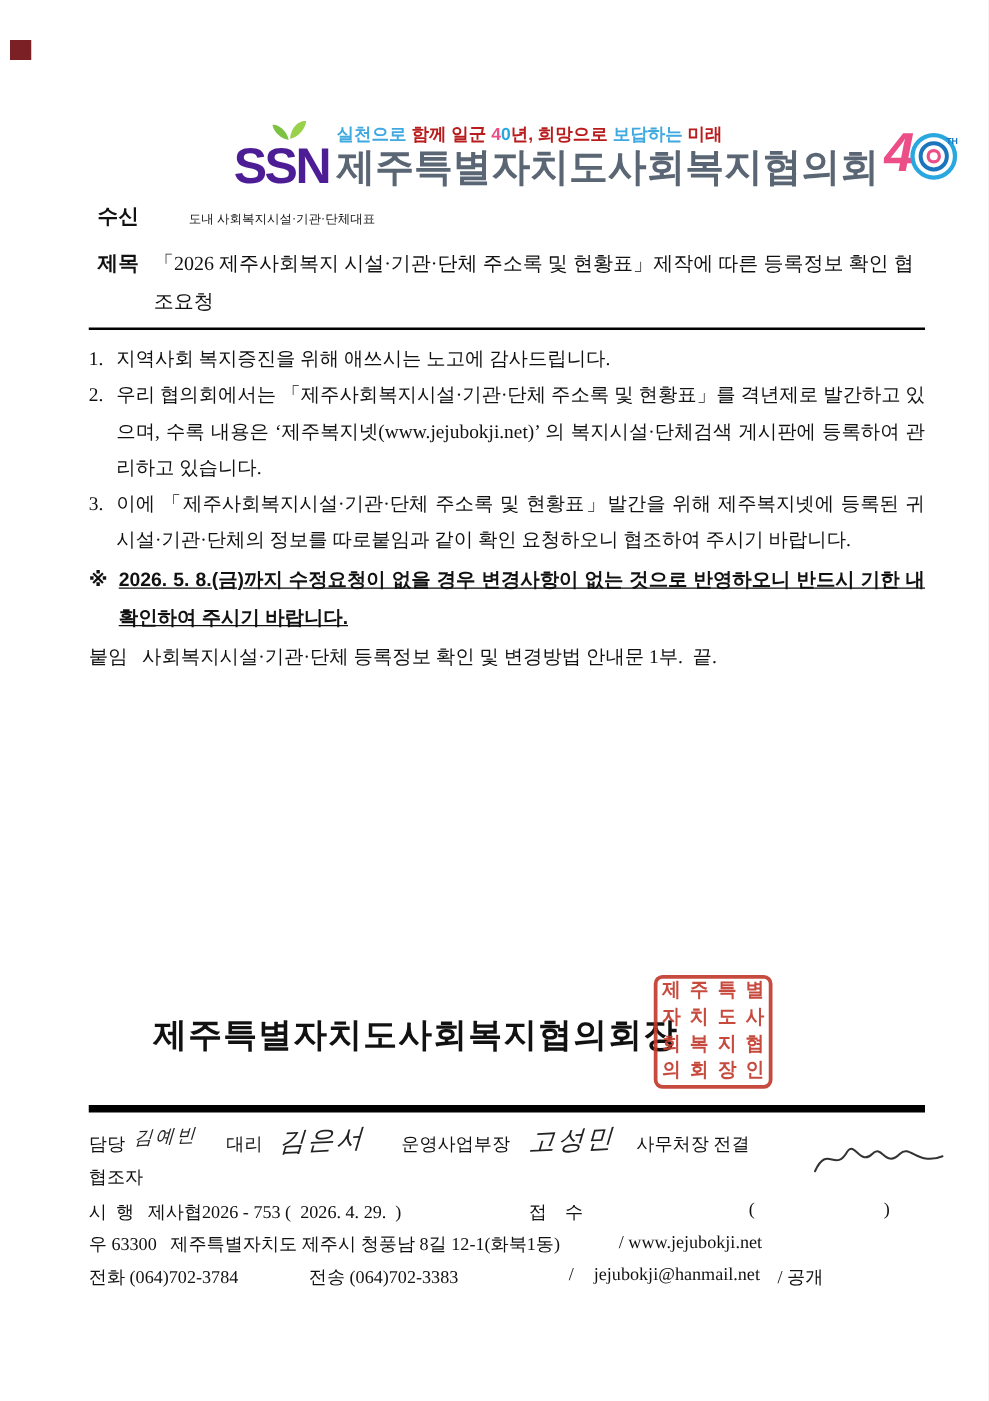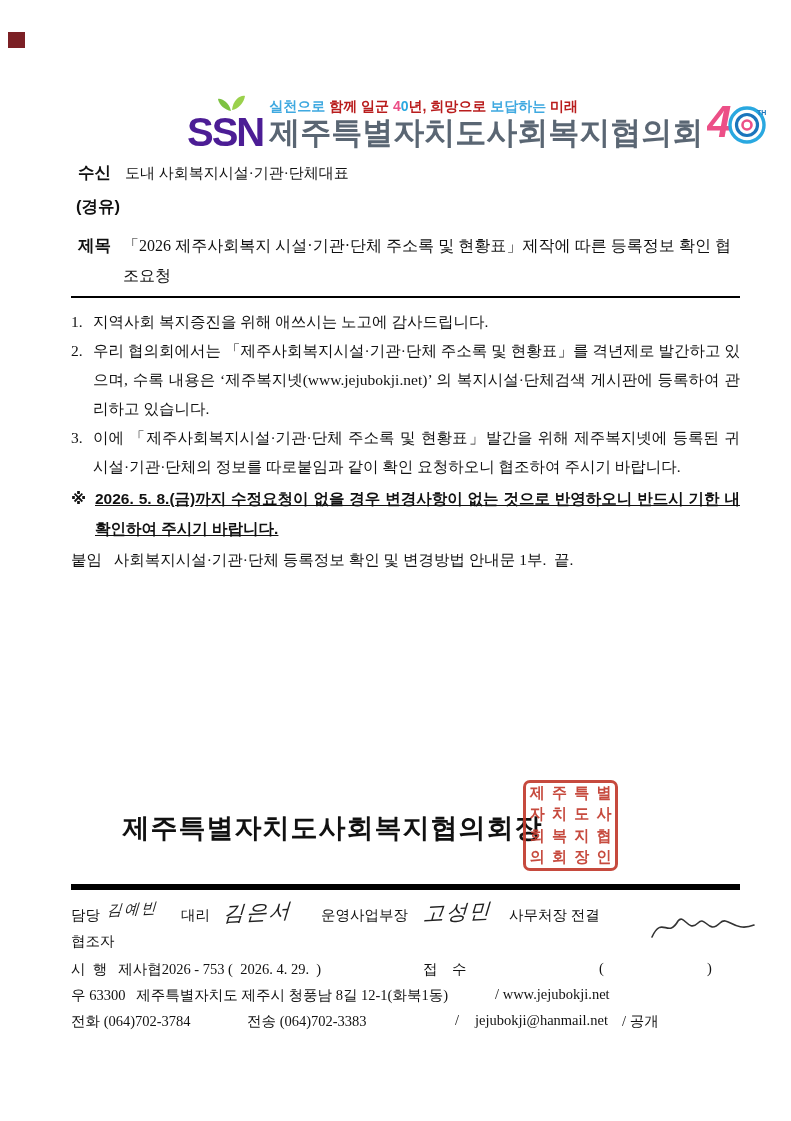--- a/index.html
+++ b/index.html
@@ -21,22 +21,22 @@
   .tg-sky{color:#3fa9e0;} .tg-blue{color:#b91c1c;}
   .tg-40a{color:#ec4f87;} .tg-40b{color:#29a8e0;}
   .org-name{font-family:"Liberation Sans","DejaVu Sans",sans-serif;font-weight:bold;font-size:31px;
             line-height:38px;color:#5a6673;letter-spacing:0px;}
   .emblem{margin-left:4px;margin-bottom:0px;}
 
   
   .doc{position:absolute;left:71px;top:162px;width:669px;}
   .hline{display:flex;align-items:baseline;}
   .hlabel{font-family:"Liberation Sans","DejaVu Sans",sans-serif;font-weight:bold;font-size:16.5px;flex:0 0 auto;}
-  .htext{font-size:15px;margin-left:14px;}
-  .row-recipient{margin-left:7px;}
+  .htext{font-size:10px;margin-left:14px;}
+  .row-recipient{margin-left:7px;gap:26px;}
   .row-via{margin-top:12px;margin-left:5px;}
   .row-subject{margin-top:13px;margin-left:7px;}
   .subject-text{font-size:16px;line-height:30px;width:608px;text-align:justify;margin-left:12px;}
   .separator{margin-top:5px;border-top:2px solid #000;}
   .body-list{margin-top:9px;}
   .body-item{display:flex;font-size:15.5px;line-height:29px;}
   .item-no{flex:0 0 22px;text-align:left;}
   .item-text{flex:1;text-align:justify;}
   .notice{display:flex;margin-top:3px;font-family:"Liberation Sans","DejaVu Sans",sans-serif;
           font-weight:bold;font-size:15.5px;line-height:30px;}
@@ -99,23 +99,20 @@
     </span>
   </div>
 
   <div class="doc">
 
     <div class="hline row-recipient">
       <span class="hlabel">수신</span>
       <span class="htext">도내 사회복지시설·기관·단체대표</span>
     </div>
 
-    <div class="hline row-via">
-      <span class="hlabel">(경유)</span>
-    </div>
 
     <div class="hline row-subject">
       <span class="hlabel">제목</span>
       <span class="subject-text">「2026 제주사회복지 시설·기관·단체 주소록 및 현황표」제작에 따른 등록정보 확인 협조요청</span>
     </div>
 
     <div class="separator"></div>
 
     <div class="body-list">
       <div class="body-item">

